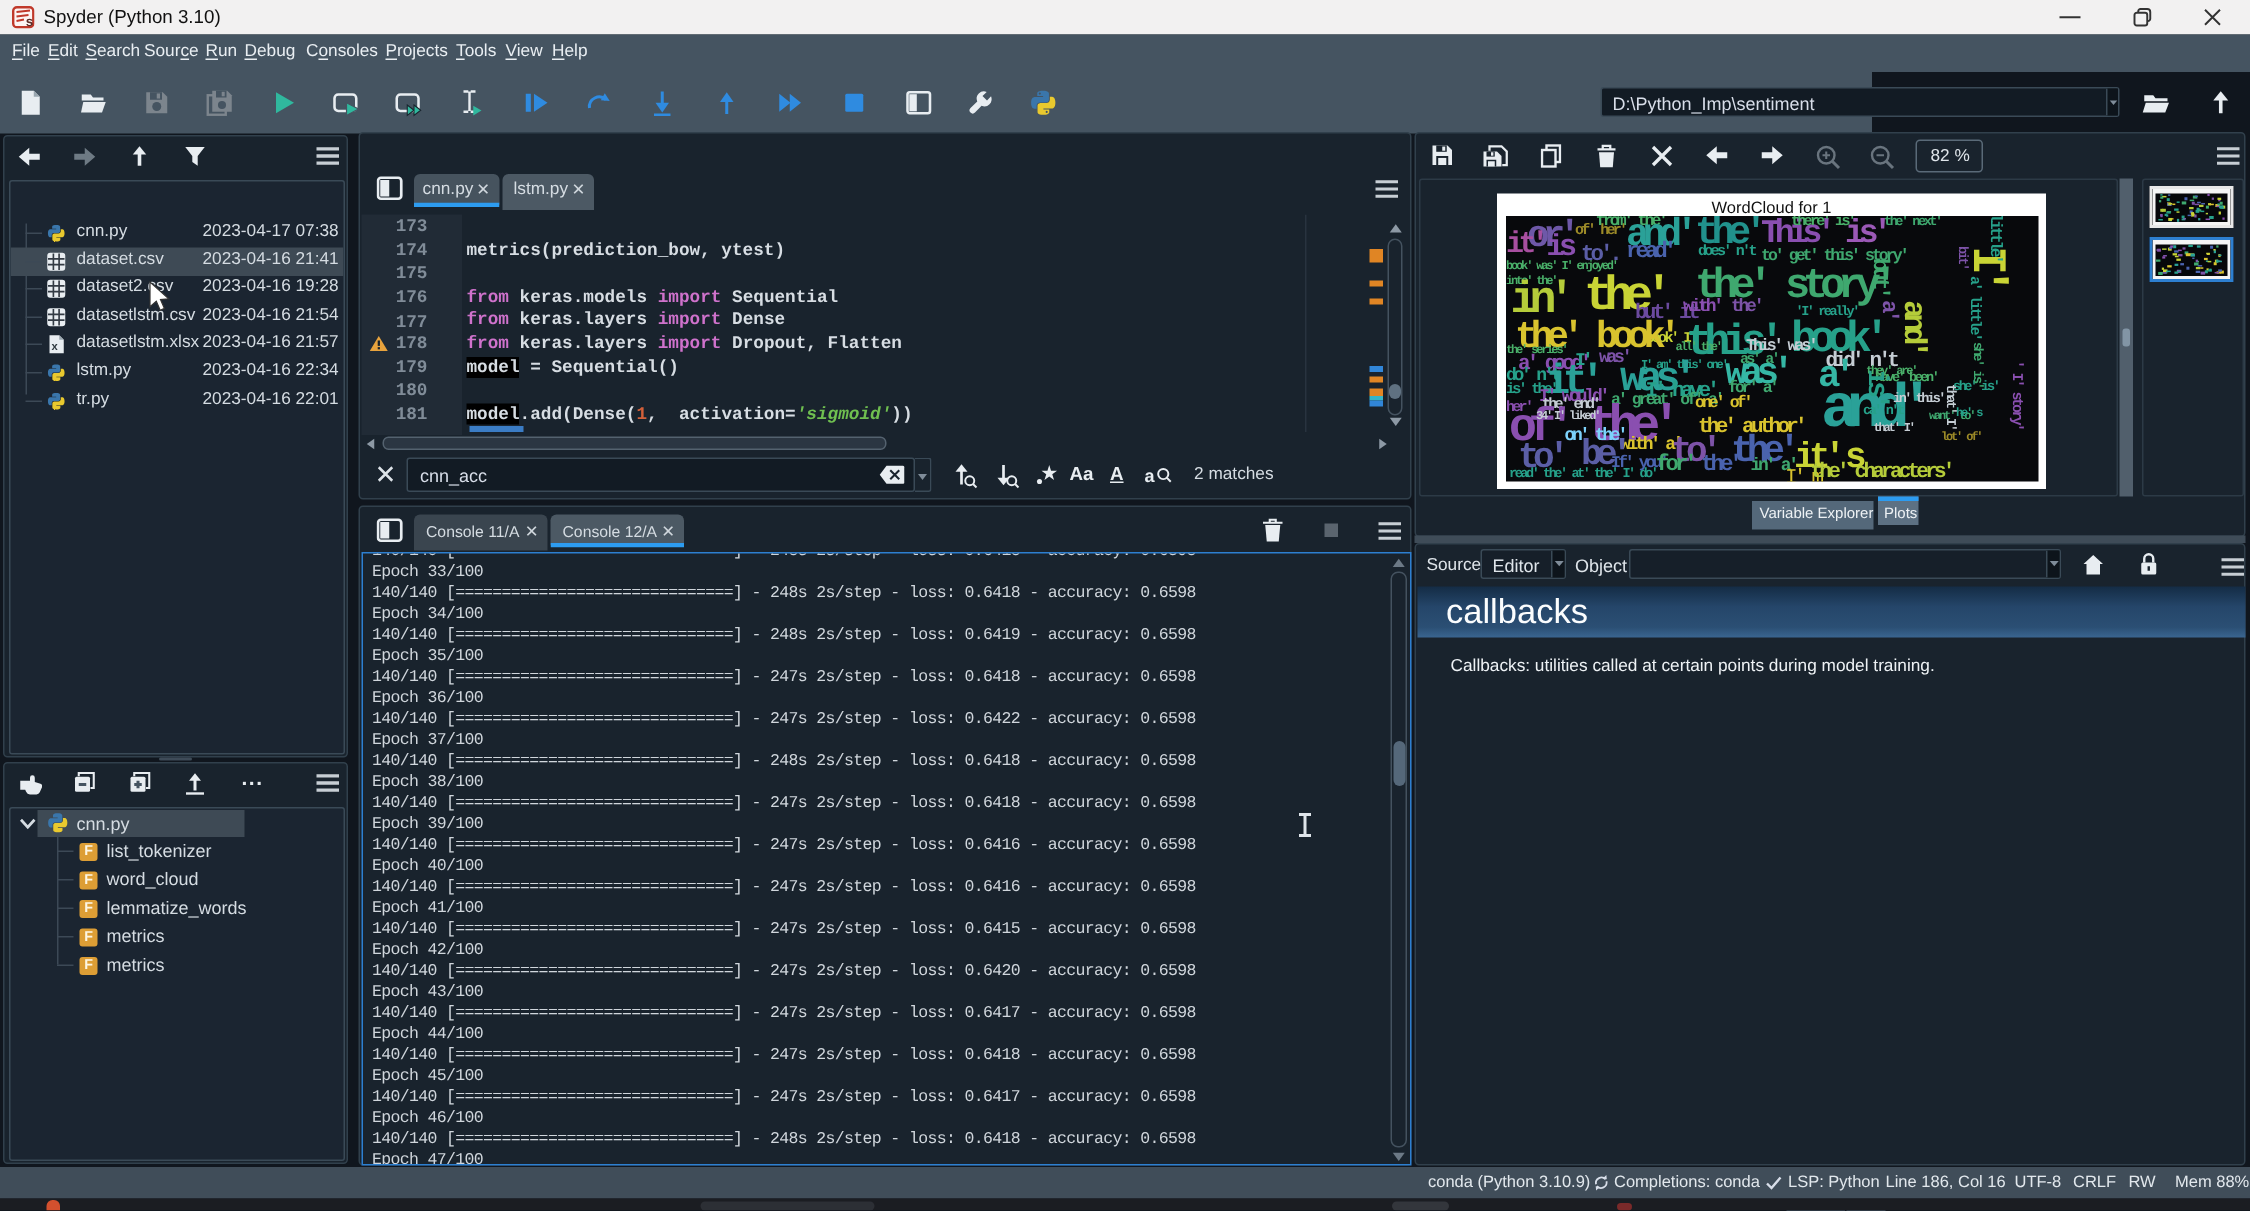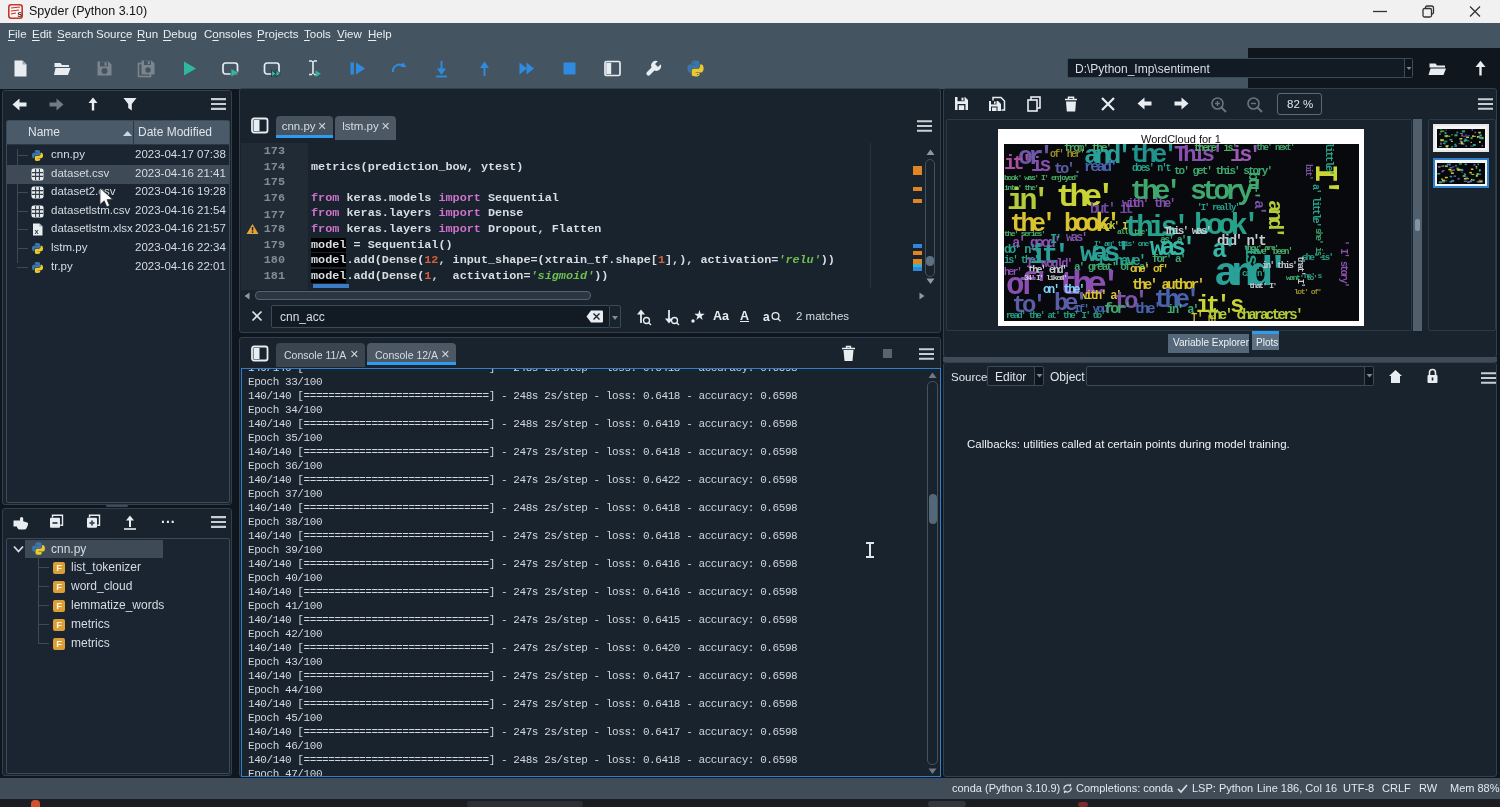--- a/index.html
+++ b/index.html
@@ -218,28 +218,20 @@
         <path d="M8 14.5 v-9" stroke="#e8edf1" stroke-width="2.4"></path>
         <path d="M3.5 7 L8 1.5 L12.5 7 z" fill="#e8edf1"></path>
       </svg>
     <svg class="pti" style="left:119px;top:5px" width="16" height="16" viewBox="0 0 16 16">
         <path d="M1.5 2 h13 L9.8 8 v6.5 l-3.6-2.5 V8 z" fill="#e8edf1"></path>
       </svg>
     <svg class="pti" style="left:207px;top:5px" width="17" height="16" viewBox="0 0 17 16">
         <path d="M1 3.2 h15 M1 8 h15 M1 12.8 h15" stroke="#c7ced4" stroke-width="2.2"></path>
       </svg>
     <div id="filetable">
-      <div id="fhead">
-        <span style="position:absolute;left:21px;top:4px">Name</span>
-        <span style="position:absolute;left:131px;top:4px">Date Modified</span>
-        <svg style="position:absolute;left:115px;top:9px" width="11" height="7" viewBox="0 0 11 7">
-            <path d="M1 6 L5.5 1 L10 6 z" fill="#cdd5db"></path>
-          </svg>
-        <div style="position:absolute;left:126px;top:0;width:1px;height:24px;background:#2c3844"></div>
-      </div>
       <div style="position:absolute;left:10px;top:28px;width:1px;height:114px;background:#3c4956"></div>
       <div class="frow" style="top:25px">
           <span class="tl"></span>
           <svg class="fico" width="13" height="13" viewBox="0 0 19 19">
             <path d="M9.3 1.5 c-4 0-3.8 1.7-3.8 1.7 v1.8 h3.9 v0.6 H4 c0 0-2.6-0.3-2.6 3.9 c0 4.2 2.3 4 2.3 4 h1.4 v-1.9 c0-0 -0.1-2.3 2.2-2.3 h3.9 c0 0 2.1 0 2.1-2 V3.4 c0 0 0.3-1.9-3.9-1.9 z" fill="#3a76ab"></path>
             <path d="M9.7 17.5 c4 0 3.8-1.7 3.8-1.7 v-1.8 h-3.9 v-0.6 h5.4 c0 0 2.6 0.3 2.6-3.9 c0-4.2-2.3-4-2.3-4 h-1.4 v1.9 c0 0 0.1 2.3-2.2 2.3 h-3.9 c0 0-2.1 0-2.1 2 v3.9 c0 0-0.3 1.9 3.9 1.9 z" fill="#e9c92e"></path>
           </svg>
           <span class="nm">cnn.py</span>
           <span class="dt">2023-04-17 07:38</span>
         </div>
@@ -396,21 +388,20 @@
       <svg style="position:absolute;left:5px;top:80px" width="13" height="12" viewBox="0 0 13 12">
           <path d="M6.5 1 L12.5 11 H0.5 z" fill="#e8a33d"></path>
           <rect x="5.8" y="4" width="1.5" height="3.6" fill="#19232d"></rect>
           <rect x="5.8" y="8.4" width="1.5" height="1.5" fill="#19232d"></rect>
         </svg>
       <div class="cl" style="top:17.1px;left:70px">metrics(prediction_bow, ytest)</div>
       <div class="cl" style="top:48.3px;left:70px"><span class="kw">from</span> keras.models <span class="kw">import</span> Sequential</div>
       <div class="cl" style="top:63.9px;left:70px"><span class="kw">from</span> keras.layers <span class="kw">import</span> Dense</div>
       <div class="cl" style="top:79.5px;left:70px"><span class="kw">from</span> keras.layers <span class="kw">import</span> Dropout, Flatten</div>
       <div class="cl" style="top:95.1px;left:70px"><span class="occ">model</span> = Sequential()</div>
-      <div class="cl" style="top:110.7px;left:70px"><span class="occ">model</span>.add(Dense(<span class="num">12</span>, input_shape=(xtrain_tf.shape[<span class="num">1</span>],), activation=<span class="str">'relu'</span>))</div>
       <div class="cl" style="top:126.3px;left:70px"><span class="occ">model</span>.add(Dense(<span class="num">1</span>,  activation=<span class="str">'sigmoid'</span>))</div>
       <div style="position:absolute;left:72px;top:141.9px;width:36px;height:4px;background:#3b7cc4"></div>
       <div style="position:absolute;left:629px;top:0;width:1px;height:145px;background:#28333f"></div>
     </div>
     <div id="mstrip">
       <div class="mk" style="top:20.5px;height:9.2px;background:#e08524"></div>
       <div class="mk" style="top:42px;height:3.5px;background:#e08524"></div>
       <div class="mk" style="top:54px;height:3.5px;background:#e08524"></div>
       <div class="mk" style="top:99px;height:3.5px;background:#3186d8"></div>
       <div class="mk" style="top:106px;height:3.5px;background:#e08524"></div>
@@ -874,20 +865,23 @@
         <path d="M7.5 1 L14 7 h-2 v7 h-9 V7 h-2 z" fill="#e8edf1"></path>
       </svg>
     <svg style="position:absolute;left:482px;top:5px" width="13" height="16" viewBox="0 0 13 16">
         <rect x="1.5" y="7" width="10" height="8" rx="1" fill="#e8edf1"></rect>
         <path d="M3.5 7 V4.5 a3 3 0 0 1 6 0 V7" fill="none" stroke="#e8edf1" stroke-width="1.6"></path>
         <rect x="5.7" y="9.5" width="1.6" height="3" fill="#19232d"></rect>
       </svg>
     <svg style="position:absolute;left:536px;top:8px" width="17" height="14" viewBox="0 0 17 14">
         <path d="M1 2.2 h15 M1 7 h15 M1 11.8 h15" stroke="#c7ced4" stroke-width="2"></path>
       </svg>
+    <div id="helphdr">
+        <span>callbacks</span>
+      </div>
     <span class="abs" style="left:23px;top:75px;font-size:11.5px;color:#eef2f5">Callbacks: utilities called at certain points during model training.</span>
     <div class="btab2" style="left:247px;width:39px;font-size:10px">
         <span style="position:absolute;left:4px;top:3px">History</span>
       </div>
     <div class="btab2" style="left:287px;width:26px;border-top:3px solid #2d9cf0;background:#5d7183;top:394px;height:18px">
         <span style="position:absolute;left:5px;top:3px">Help</span>
       </div>
   </div>
   <div class="abs" id="statusbar">
     <span style="left:952px">conda (Python 3.10.9)</span>

